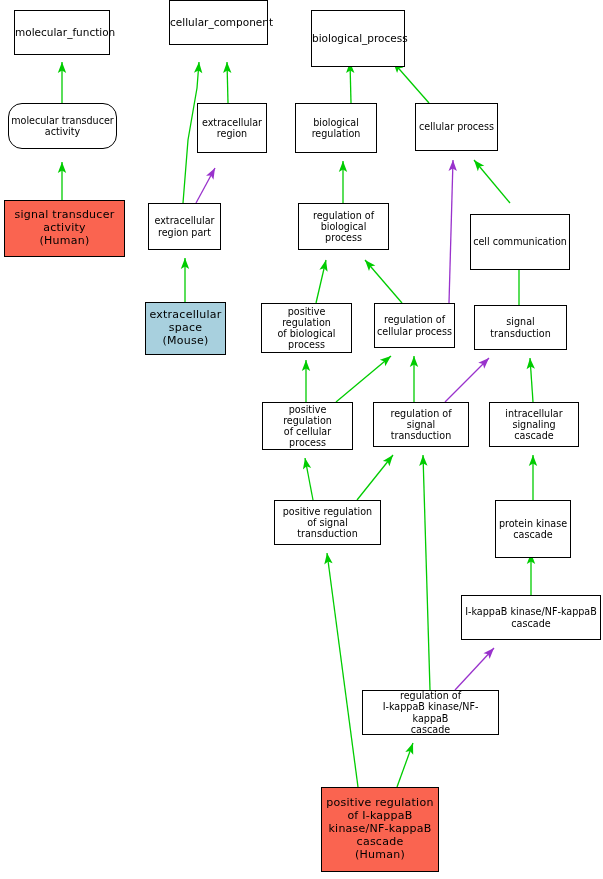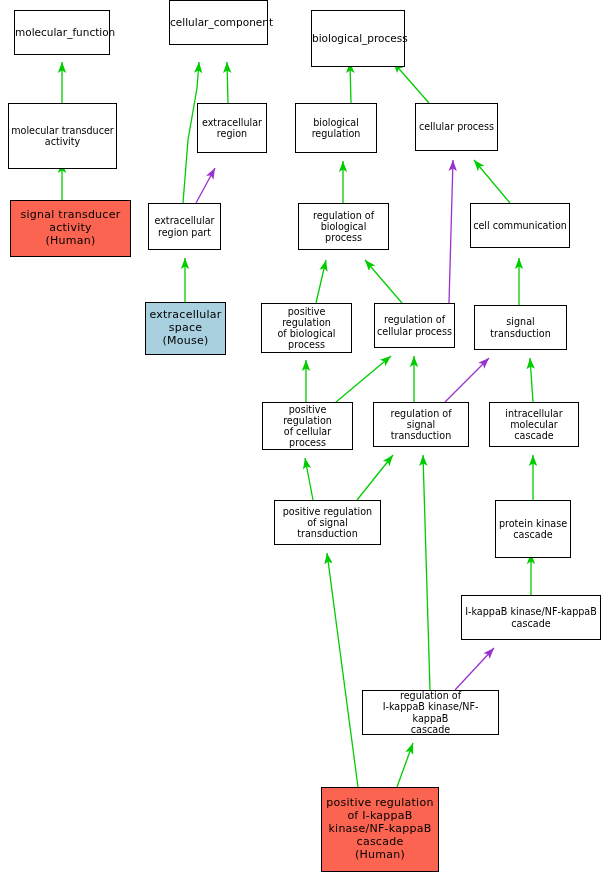--- a/index.html
+++ b/index.html
@@ -165,48 +165,48 @@
   <div id="nodes">
       <div class="node root" style="left: 14px; top: 10px; width: 96px; height: 45px;">
         <span class="label">molecular_function</span>
       </div>
       <div class="node root" style="left: 169px; top: 0; width: 99px; height: 45px;">
         <span class="label">cellular_component</span>
       </div>
       <div class="node root" style="left: 311px; top: 10px; width: 94px; height: 57px;">
         <span class="label">biological_process</span>
       </div>
-      <div class="node plain" style="left: 8px; top: 103px; width: 109px; height: 66px;">
+      <div class="node plain" style="left: 8px; top: 103px; width: 109px; height: 46px; border-radius: 14px;">
         <span class="label">molecular transducer
 activity</span>
       </div>
       <div class="node plain" style="left: 197px; top: 103px; width: 70px; height: 50px;">
         <span class="label">extracellular
 region</span>
       </div>
       <div class="node plain" style="left: 295px; top: 103px; width: 82px; height: 50px;">
         <span class="label">biological regulation</span>
       </div>
       <div class="node plain" style="left: 415px; top: 103px; width: 83px; height: 48px;">
         <span class="label">cellular process</span>
       </div>
-      <div class="node highlight-red" style="left: 10px; top: 200px; width: 121px; height: 57px;">
+      <div class="node highlight-red" style="left: 4px; top: 200px; width: 121px; height: 57px;">
         <span class="label">signal transducer
 activity
 (Human)</span>
       </div>
       <div class="node plain" style="left: 148px; top: 203px; width: 73px; height: 47px;">
         <span class="label">extracellular
 region part</span>
       </div>
       <div class="node plain" style="left: 298px; top: 203px; width: 91px; height: 47px;">
         <span class="label">regulation of
 biological process</span>
       </div>
-      <div class="node plain" style="left: 470px; top: 203px; width: 100px; height: 45px; justify-content: flex-end;">
+      <div class="node plain" style="left: 470px; top: 214px; width: 100px; height: 56px; justify-content: flex-end;">
         <span class="label">cell communication</span>
       </div>
       <div class="node highlight-blue" style="left: 145px; top: 302px; width: 81px; height: 53px;">
         <span class="label">extracellular
 space
 (Mouse)</span>
       </div>
       <div class="node plain" style="left: 261px; top: 303px; width: 91px; height: 50px;">
         <span class="label">positive regulation
 of biological
@@ -223,21 +223,21 @@
         <span class="label">positive regulation
 of cellular
 process</span>
       </div>
       <div class="node plain" style="left: 373px; top: 402px; width: 96px; height: 45px;">
         <span class="label">regulation of
 signal transduction</span>
       </div>
       <div class="node plain" style="left: 489px; top: 402px; width: 90px; height: 45px;">
         <span class="label">intracellular
-molecular cascade</span>
+signaling cascade</span>
       </div>
       <div class="node plain" style="left: 274px; top: 500px; width: 107px; height: 45px;">
         <span class="label">positive regulation
 of signal transduction</span>
       </div>
       <div class="node plain" style="left: 495px; top: 500px; width: 76px; height: 58px;">
         <span class="label">protein kinase
 cascade</span>
       </div>
       <div class="node plain" style="left: 461px; top: 595px; width: 140px; height: 45px;">

